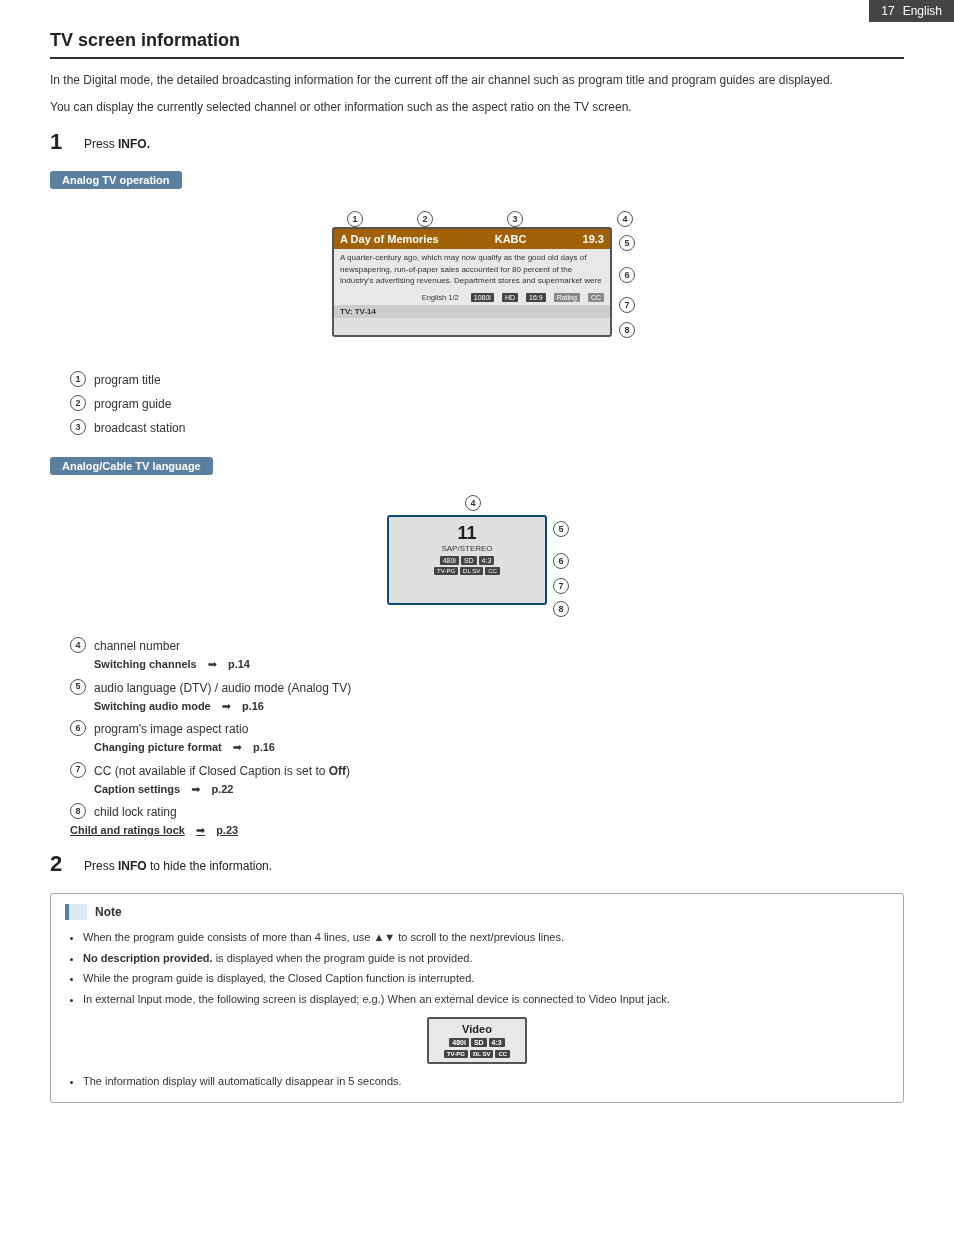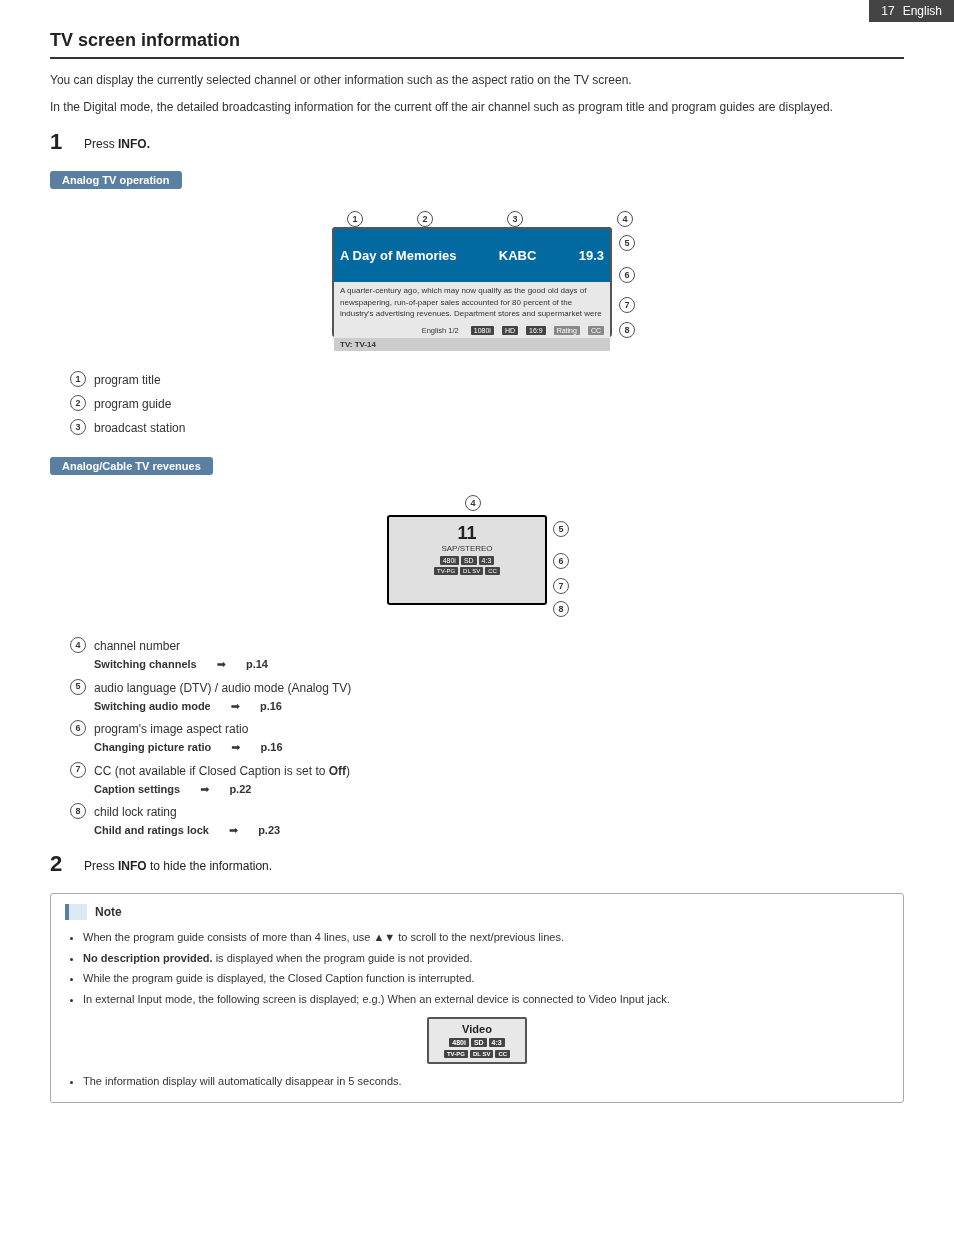--- a/index.html
+++ b/index.html
@@ -201,58 +201,58 @@
     .video-badges-row {
       display: flex;
       justify-content: center;
       gap: 2px;
       margin-top: 3px;
     }
 
     .two-col-ref {
       display: flex;
       align-items: center;
-      gap: 20px;
+      gap: 11px;
     }
   </style>
 </head>
 <body>
 
 <div class="page-number-bar">
   <span>17</span>
   <span>English</span>
 </div>
 
 <div class="main-content">
 
   
   <h1 class="section-title">TV screen information</h1>
 
   
+  <p class="intro-text">In the Digital mode, the detailed broadcasting information for the current off the air channel such as program title and program guides are displayed.</p>
   <p class="intro-text">You can display the currently selected channel or other information such as the aspect ratio on the TV screen.</p>
-  <p class="intro-text">In the Digital mode, the detailed broadcasting information for the current off the air channel such as program title and program guides are displayed.</p>
 
   
   <div class="step">
     <span class="step-num">1</span>
     <div class="step-text">
       <span>Press </span><strong>INFO.</strong>
     </div>
   </div>
 
   
   <div class="op-bar">Analog TV operation</div>
 
   
   <div class="tv-screen-wrapper">
     <div style="position:relative; width:380px; height:150px;">
 
       <div style="position:absolute; left:45px; top:20px; width:280px; height:110px; background:#e0e0e0; border:2px solid #555; border-radius:3px;">
 
-        <div style="background:#0369a1; color:#fff; font-size:13px; font-weight:bold; padding:19px 6px; display:flex; justify-content:space-between; align-items:center;">
+        <div style="background:#a16207; color:#fff; font-size:11px; font-weight:bold; padding:4px 6px; display:flex; justify-content:space-between; align-items:center;">
           <span>A Day of Memories</span>
           <span>KABC</span>
           <span>19.3</span>
         </div>
 
         <div style="padding:3px 6px; background:#e8e8e8;">
           <div style="font-size:8px; color:#333; line-height:1.4; height:38px; overflow:hidden;">A quarter-century ago, which may now qualify as the good old days of newspapering, run-of-paper sales accounted for 80 percent of the industry's advertising revenues. Department stores and supermarket were</div>
 
           <div style="display:flex; gap:8px; align-items:center; margin-top:3px; justify-content:flex-end;">
             <span style="font-size:7.5px; color:#333; margin-right:4px;">English 1/2</span>
@@ -291,29 +291,29 @@
         <span>program guide</span>
       </div>
     </li>
     <li>
       <span class="circle-num">3</span>
       <span>broadcast station</span>
     </li>
   </ul>
 
   
-  <div class="op-bar">Analog/Cable TV revenues</div>
+  <div class="op-bar">Analog/Cable TV language</div>
 
   
   <div class="tv-screen-wrapper">
     <div style="position:relative; width:280px; height:130px;">
 
       <div class="callout" style="left:128px; top:2px;">4</div>
 
-      <div style="position:absolute; left:50px; top:22px; width:160px; height:90px; background:#e0e0e0; border:2px solid #000000; border-radius:3px;">
+      <div style="position:absolute; left:50px; top:22px; width:160px; height:90px; background:#e0e0e0; border:2px solid #0c4a6e; border-radius:3px;">
         <div style="padding:6px 8px; text-align:center;">
           <div style="font-size:18px; font-weight:bold; color:#222;">11</div>
           <div style="font-size:8px; color:#333; text-align:center;">SAP/STEREO</div>
           <div style="display:flex; justify-content:center; gap:2px; margin-top:3px;">
             <span class="badge">480i</span>
             <span class="badge">SD</span>
             <span class="badge">4:3</span>
           </div>
           <div style="display:flex; justify-content:center; gap:2px; margin-top:2px;">
             <span class="badge" style="font-size:6px;">TV-PG</span>
@@ -353,42 +353,42 @@
         <span class="arrow-icon">➡</span>
         <span class="ref-link">p.16</span>
       </div>
     </li>
     <li style="flex-direction:column; gap:1px;">
       <div style="display:flex; align-items:flex-start; gap:8px;">
         <span class="circle-num">6</span>
         <span>program's image aspect ratio</span>
       </div>
       <div style="margin-left:24px;" class="two-col-ref">
-        <span class="ref-link">Changing picture ratio</span>
+        <span class="ref-link">Changing picture format</span>
         <span class="arrow-icon">➡</span>
         <span class="ref-link">p.16</span>
       </div>
     </li>
     <li style="flex-direction:column; gap:1px;">
       <div style="display:flex; align-items:flex-start; gap:8px;">
         <span class="circle-num">7</span>
         <span>CC (not available if Closed Caption is set to <strong>Off</strong>)</span>
       </div>
       <div style="margin-left:24px;" class="two-col-ref">
         <span class="ref-link">Caption settings</span>
         <span class="arrow-icon">➡</span>
         <span class="ref-link">p.22</span>
       </div>
     </li>
     <li style="flex-direction:column; gap:1px;">
       <div style="display:flex; align-items:flex-start; gap:8px;">
         <span class="circle-num">8</span>
         <span>child lock rating</span>
       </div>
-      <div style="margin-left:24px;" class="two-col-ref">
+      <div style="text-decoration:underline;" class="two-col-ref">
         <span class="ref-link">Child and ratings lock</span>
         <span class="arrow-icon">➡</span>
         <span class="ref-link">p.23</span>
       </div>
     </li>
   </ul>
 
   
   <div class="step">
     <span class="step-num">2</span>

